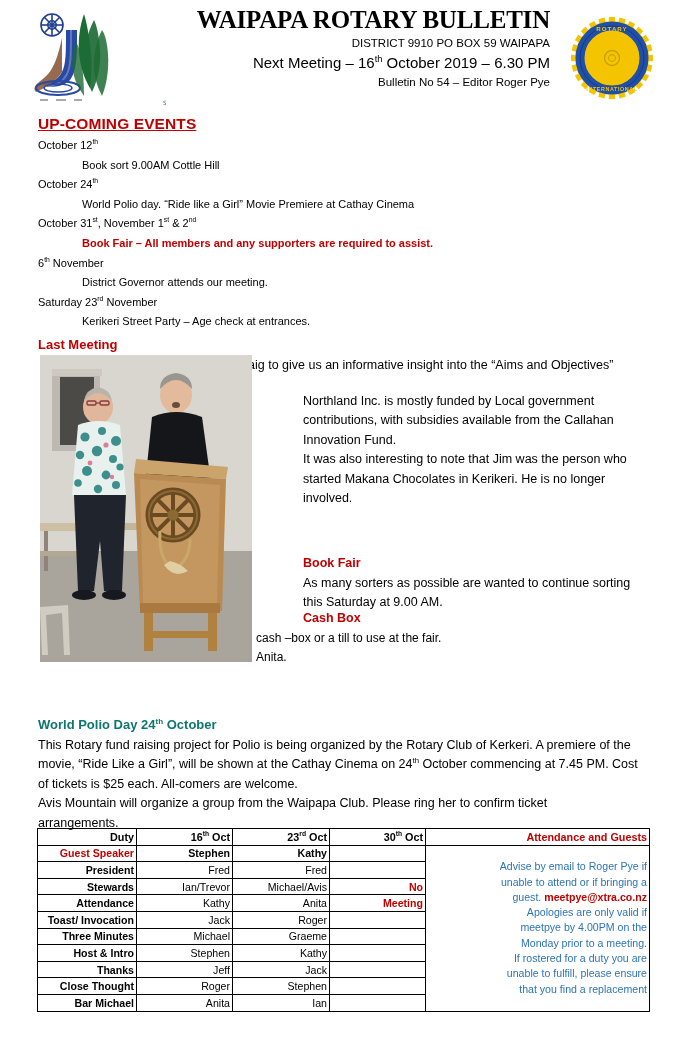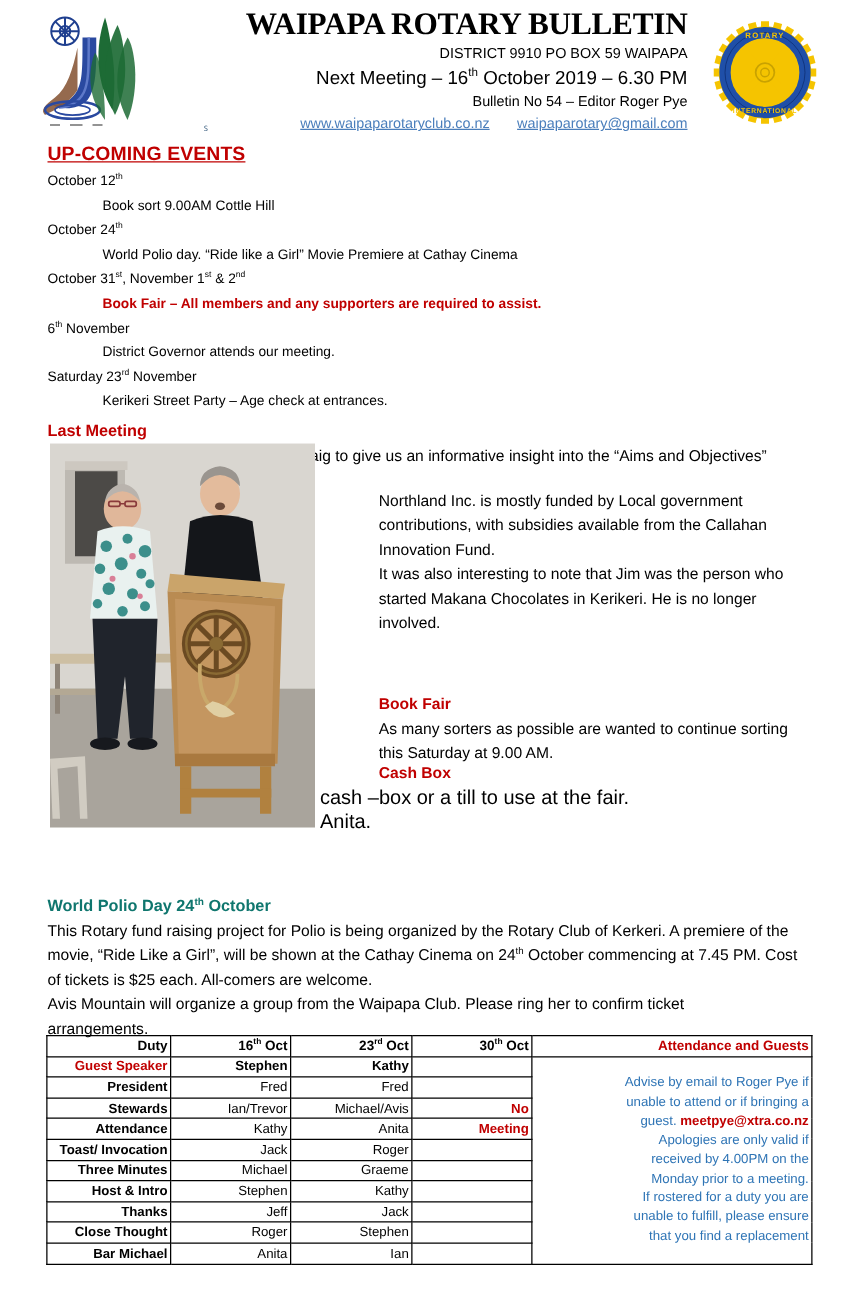--- a/index.html
+++ b/index.html
@@ -187,21 +187,21 @@
     top: 611px;
     font-size: 12.5px;
     font-weight: bold;
     color: #C00000;
   }
   .cashbox-para {
     position: absolute;
     left: 256px;
     top: 629px;
     width: 390px;
-    font-size: 16px;
+    font-size: 12px;
     line-height: 19.4px;
   }
 
   
   .polio-head {
     position: absolute;
     left: 38px;
     top: 717px;
     font-size: 13px;
     font-weight: bold;
@@ -316,23 +316,20 @@
           <line x1="52" y1="92" x2="60" y2="92"></line>
         </g>
       </svg>
     </div>
 
     <div class="header-text">
       <div class="bulletin-title">WAIPAPA ROTARY BULLETIN</div>
       <div class="district-line">DISTRICT 9910 PO BOX 59 WAIPAPA</div>
       <div class="meeting-line"><span>Next Meeting – 16</span><sup class="ord">th</sup><span> October 2019 – 6.30 PM</span></div>
       <div class="bulletin-no-line">Bulletin No 54 – Editor Roger Pye</div>
-      <div class="links-line">
-        <a href="#">www.waipaparotaryclub.co.nz</a><span class="gap"></span><a href="#">waipaparotary@gmail.com</a>
-      </div>
     </div>
 
     <div class="stray-mark">ꜱ</div>
 
     <div class="rotary-logo">
       <svg viewBox="0 0 92 88" width="92" height="88" aria-hidden="true">
         <g transform="translate(46,42)">
           <circle r="37" fill="#f5c400" stroke="#1f4fa8" stroke-width="0"></circle>
 
           <g fill="#f5c400">
@@ -543,21 +540,21 @@
         <tr>
           <td class="duty red">Guest Speaker</td>
           <td class="bold">Stephen</td>
           <td class="bold">Kathy</td>
           <td></td>
           <td class="notes-cell" rowspan="10">
             <span class="notes-line">Advise by email to Roger Pye if</span>
             <span class="notes-line">unable to attend or if bringing a</span>
             <span class="notes-line"><span>guest. </span><span class="email">meetpye@xtra.co.nz</span></span>
             <span class="notes-line">Apologies are only valid if</span>
-            <span class="notes-line">received by 4.00PM on the</span>
+            <span class="notes-line">meetpye by 4.00PM on the</span>
             <span class="notes-line">Monday prior to a meeting.</span>
             <span class="notes-line">If rostered for a duty you are</span>
             <span class="notes-line">unable to fulfill, please ensure</span>
             <span class="notes-line">that you find a replacement</span>
           </td>
         </tr>
         <tr>
           <td class="duty">President</td>
           <td>Fred</td>
           <td>Fred</td>

